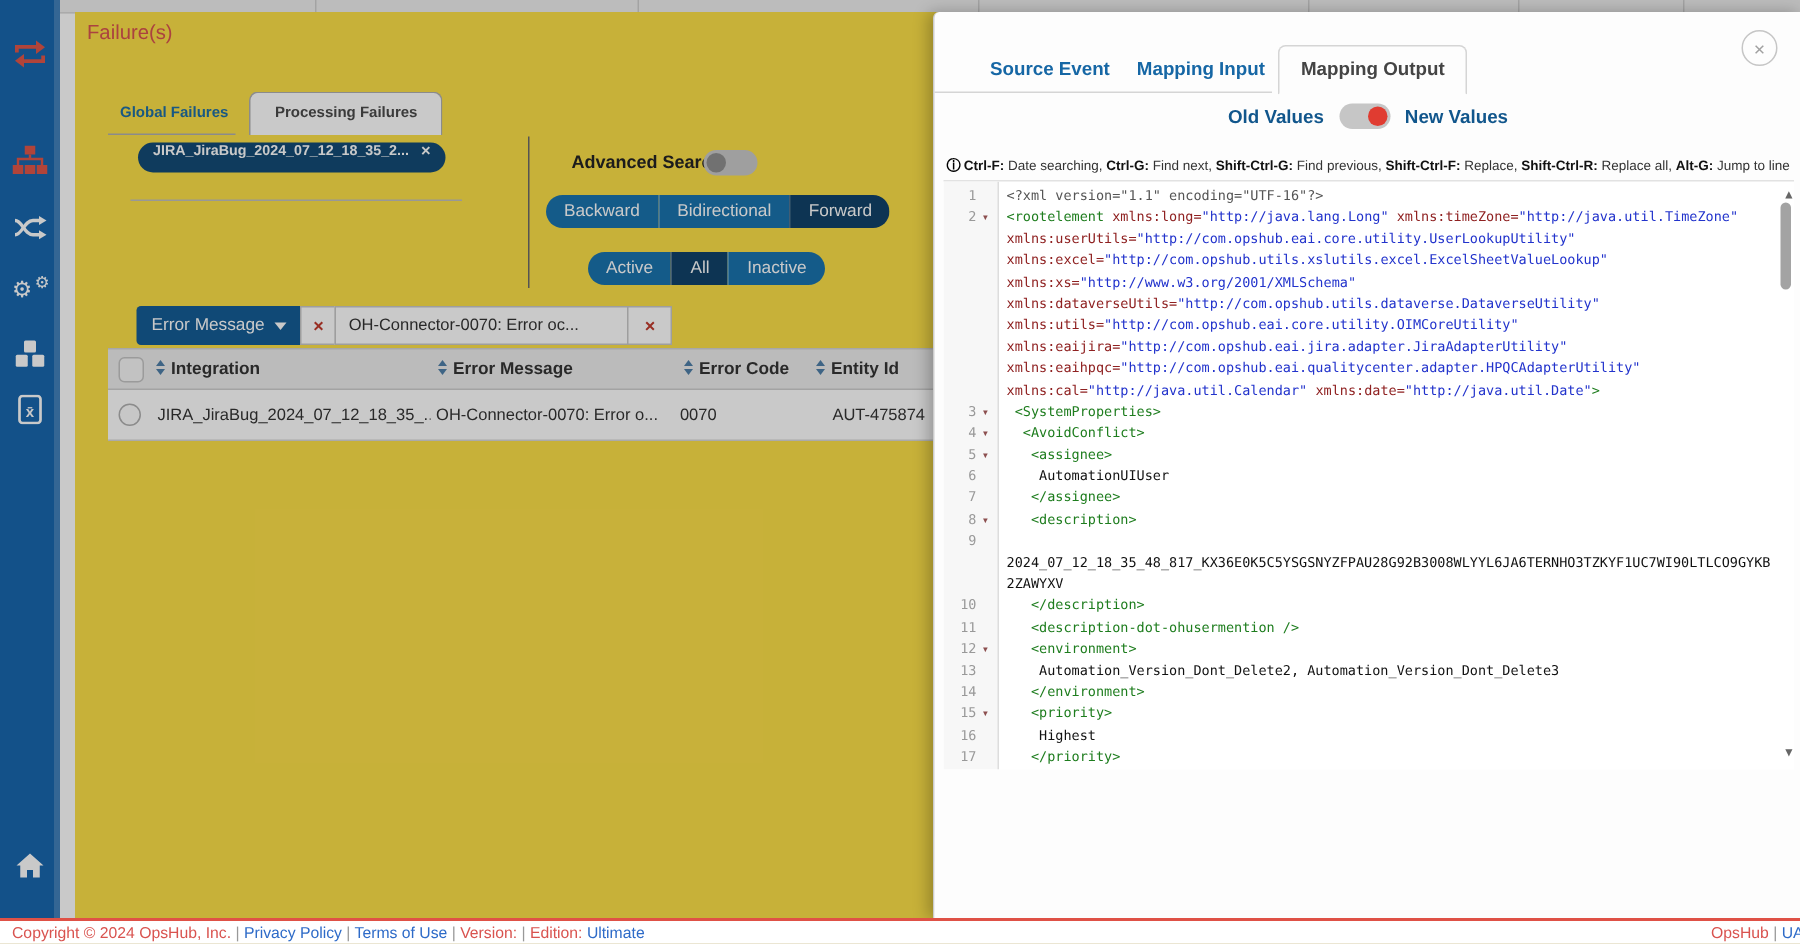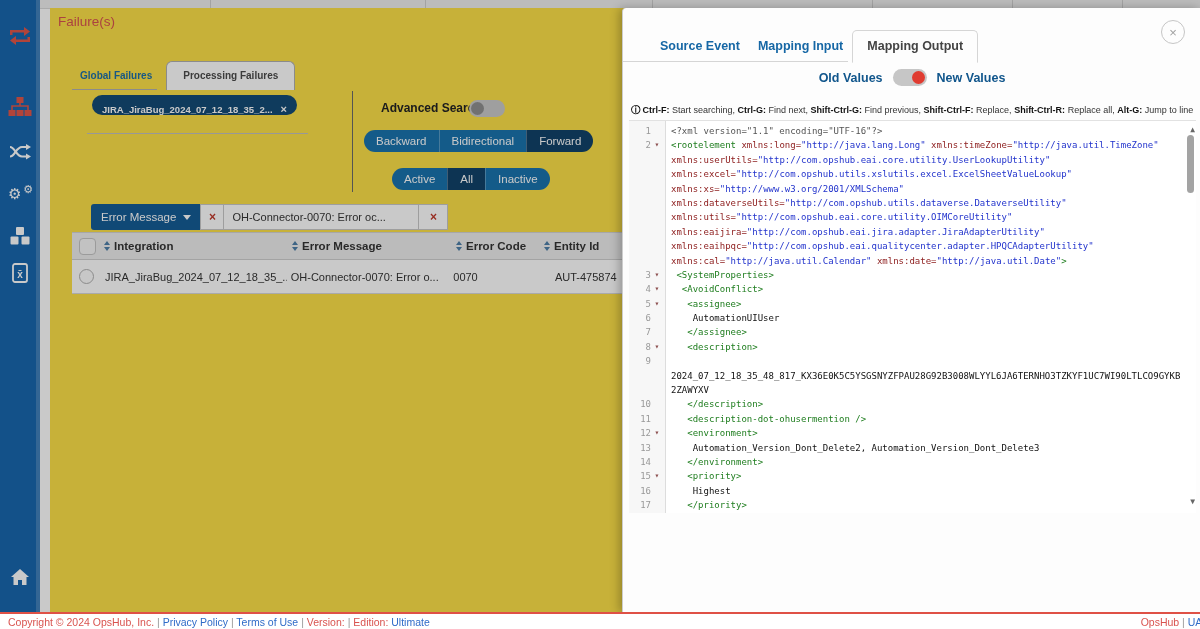--- a/index.html
+++ b/index.html
@@ -15,21 +15,21 @@
   .gearwrap{position:relative;width:24px;height:20px;font-size:15px;line-height:15px;}
   .gearwrap .g2{position:absolute;right:-1px;top:-4px;font-size:11px;}
   .main{position:absolute;left:40px;top:8px;right:0;bottom:17px;background:#fde047;z-index:2;margin-left:10px;}
   .page-title{position:absolute;left:8px;top:6px;color:#d9534f;font-size:13.5px;}
   .main-tabs{position:absolute;left:22px;top:49px;display:flex;align-items:flex-end;height:33px;}
   .main-tab{color:#1d6fa6;font-weight:bold;font-size:10px;padding:0 14px 9px 8px;cursor:pointer;}
   .main-tab.active{color:#4a4a4a;border:1px solid #b0b0b0;border-bottom:none;border-radius:6px 6px 0 0;
        padding:8px 16px 9px 16px;background:#fff;}
   .tab-underline{position:absolute;left:22px;top:81px;width:85px;height:1px;background:#b0b0b0;}
   .chip{position:absolute;left:42px;top:87px;height:20px;border-radius:10px;background:#114a75;color:#fff;
-       font-size:9.5px;font-weight:bold;display:flex;align-items:flex-end;padding:0 10px;cursor:pointer;}
+       font-size:9.5px;font-weight:bold;display:flex;align-items:flex-start;padding:0 10px;cursor:pointer;}
   .chip .x{margin-left:8px;font-size:11px;cursor:pointer;}
   .hdiv{position:absolute;left:37px;top:125px;width:221px;height:1px;background:#c0c0c0;}
   .vdiv{position:absolute;left:302px;top:83px;width:1px;height:101px;background:#6a6a6a;}
   .adv-label{position:absolute;left:331px;top:93px;font-weight:bold;font-size:12px;color:#222;}
   .tgl{position:relative;width:36px;height:17px;border-radius:9px;background:#c9c9c9;cursor:pointer;}
   .tgl .knob{position:absolute;width:13px;height:13px;border-radius:50%;background:#8f8f8f;top:2px;left:2px;}
   .adv-tgl{position:absolute;left:419px;top:92px;}
   .btn-group{position:absolute;height:22px;display:inline-flex;border-radius:11px;overflow:hidden;}
   .btn-group .seg{background:#1873ae;color:#fff;font-size:11.5px;display:flex;align-items:center;
        padding:0 12px;cursor:pointer;border-left:1px solid rgba(255,255,255,.28);}
@@ -45,21 +45,21 @@
   .fseg{background:#fff;border:1px solid #c8c8c8;margin-left:-1px;display:flex;align-items:center;justify-content:center;}
   .fseg.xseg{width:22px;color:#c0392b;font-weight:bold;font-size:12px;cursor:pointer;}
   .fseg.xseg2{width:28px;}
   .fseg.vseg{width:178px;justify-content:flex-start;padding:0 8px;font-size:11px;color:#333;}
   .table{position:absolute;left:22px;top:224px;width:600px;}
   .thead{display:flex;align-items:center;height:26px;background:#ededed;border-top:1px solid #d4d4d4;border-bottom:1px solid #cfcfcf;}
   .trow{display:flex;align-items:center;height:33px;background:#fff;border-bottom:1px solid #d8d8d8;cursor:pointer;}
   .selcell{width:30px;display:flex;justify-content:center;}
   .cbx{width:15px;height:15px;border-radius:4px;background:#f6f6f6;border:1px solid #c4c4c4;cursor:pointer;}
   .radio{width:13px;height:13px;border:1.5px solid #b0b0b0;border-radius:50%;background:#fdfdfd;cursor:pointer;}
-  .th{display:flex;align-items:center;font-weight:bold;font-size:11.5px;color:#333;cursor:pointer;}
+  .th{display:flex;font-weight:bold;font-size:11.5px;color:#333;cursor:pointer;}
   .td{font-size:11px;color:#333;white-space:nowrap;overflow:hidden;padding-left:4px;}
   .sort{display:inline-flex;flex-direction:column;margin:0 4px 0 2px;}
   .sort i{display:block;width:0;height:0;border-left:3.5px solid transparent;border-right:3.5px solid transparent;}
   .sort .up{border-bottom:4px solid #4d7ea8;margin-bottom:2px;}
   .sort .dn{border-top:4px solid #4d7ea8;}
   
   .overlay{position:absolute;left:0;top:0;width:1200px;height:612px;background:rgba(10,10,10,.22);z-index:5;}
   
   .modal{position:absolute;left:622px;top:8px;width:578px;height:604px;background:#fdfdfd;z-index:10;
        border-left:1px solid #ccc;border-top-left-radius:4px;box-shadow:-3px 0 10px rgba(0,0,0,.25);}
@@ -265,21 +265,21 @@
       </div>
     <div class="mtab-line" data-interactable="false"></div>
     <div class="toggle-row" data-interactable="false">
       <span class="tglbl" data-interactable="true">Old Values</span>
       <div class="tgl mtgl" data-interactable="true">
           <div class="knob" data-interactable="false"></div>
         </div>
       <span class="tglbl" data-interactable="true">New Values</span>
     </div>
     <div class="hint" data-interactable="false">
-      <span class="ic" data-interactable="false">ⓘ</span><span id="hint-segs"><b>Ctrl-F:</b><span> Start searching, </span><b>Ctrl-G:</b><span> Find next, </span><b>Shift-Ctrl-G:</b><span> Find previous, </span><b>Shift-Ctrl-F:</b><span> Replace, </span><b>Shift-Ctrl-R:</b><span> Replace all, </span><b>Alt-G:</b><span> Jump to line</span></span>
+      <span class="ic" data-interactable="false">ⓘ</span><span id="hint-segs"><b>Ctrl-F:</b><span> Date searching, </span><b>Ctrl-G:</b><span> Find next, </span><b>Shift-Ctrl-G:</b><span> Find previous, </span><b>Shift-Ctrl-F:</b><span> Replace, </span><b>Shift-Ctrl-R:</b><span> Replace all, </span><b>Alt-G:</b><span> Jump to line</span></span>
     </div>
     <div class="editor" data-interactable="true">
       <div class="gutter-bg" data-interactable="false"></div>
       <div class="rows" id="crows">
           <div class="crow" data-interactable="false">
             <div class="gut">
               <span class="num" data-interactable="false">1</span>
               <span class="fold" data-interactable="false"></span>
             </div>
             <div class="code"><span class="cm-m">&lt;?xml version="1.1" encoding="UTF-16"?&gt;</span></div>

